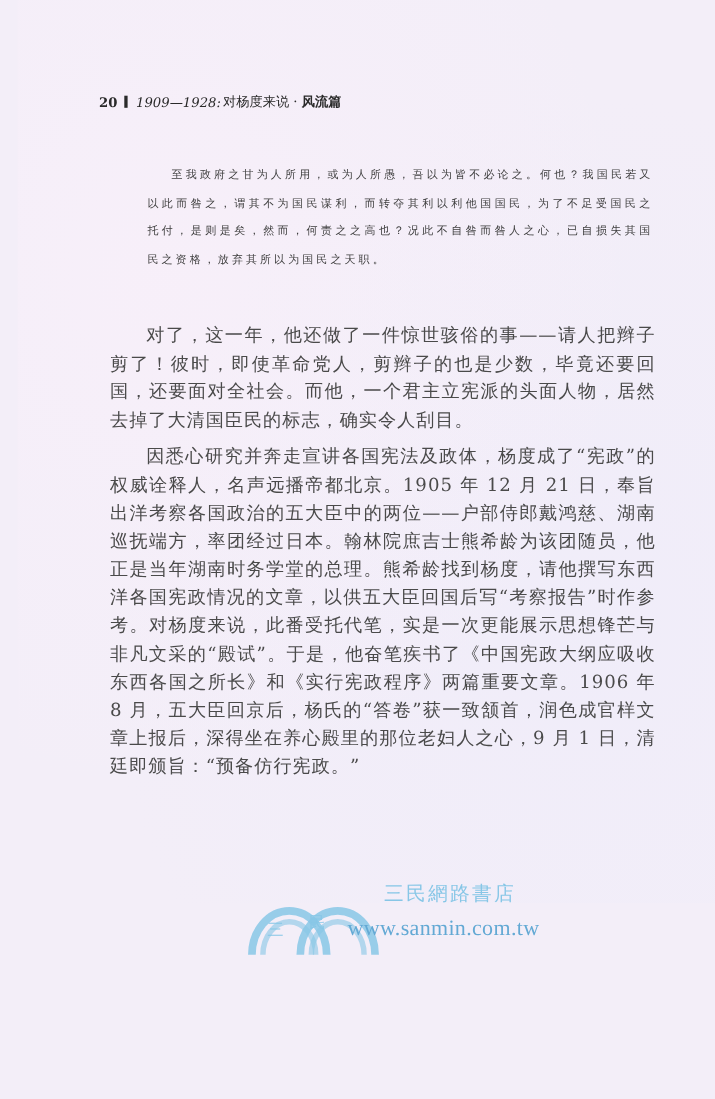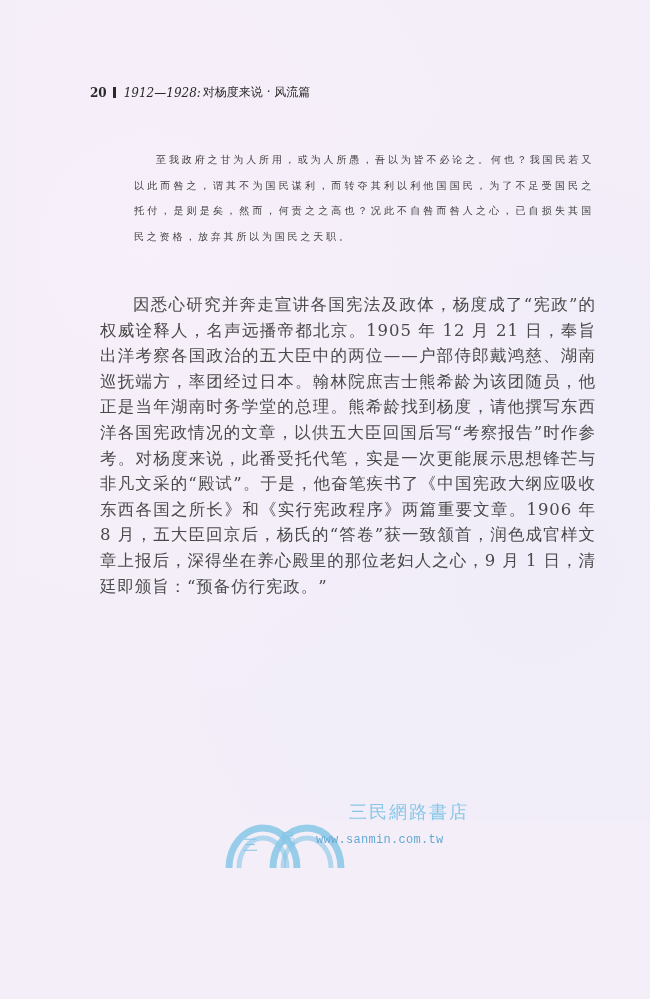--- a/index.html
+++ b/index.html
@@ -21,21 +21,21 @@
     position: absolute; left: 74px; top: 84px;
     font-size: 12px; color: #2a2a2a; font-weight: bold;
     display: flex; align-items: center; white-space: nowrap;
   }
   .running-head .pno { margin-right: 6px; }
   .running-head .bar {
     display: inline-block; width: 3px; height: 11px; background: #2a2a2a; margin-right: 8px;
   }
   .running-head .years { font-style: italic; font-weight: normal; margin-right: 2px; }
   .running-head .title { font-weight: normal; }
-  .running-head .title b { font-weight: normal; }
+  .running-head .title b { font-weight: bold; }
 
   .quote {
     position: absolute; left: 118px; top: 147px; width: 460px;
     font-size: 10px; line-height: 25.5px; color: #3e3e3e;
     letter-spacing: 2.8px;
   }
   .quote p { margin: 0; text-indent: 2.2em; text-align: justify; }
 
   .body-text {
     position: absolute; left: 84px; top: 292px; width: 496px;
@@ -49,50 +49,51 @@
     pointer-events: none; opacity: 0.72;
   }
   .watermark .arches { position: absolute; left: 0; top: 0; }
   .watermark .cn {
     position: absolute; left: 128px; top: 4px;
     font-size: 18px; color: #5fb8e0; letter-spacing: 2px;
     font-family: "DejaVu Sans", sans-serif; white-space: nowrap;
   }
   .watermark .url {
     position: absolute; left: 95px; top: 37px;
-    font-size: 12px; color: #2d8fc7; font-family: Liberation Mono, monospace;
+    font-size: 20px; color: #2d8fc7; font-family: Liberation Serif, serif;
     white-space: nowrap; letter-spacing: 0.3px;
   }
   .watermark .c1, .watermark .c2 {
     position: absolute; font-size: 15px; color: #5fb8e0; font-family: "DejaVu Sans", sans-serif;
   }
   .watermark .c1 { left: 22px; top: 40px; }
   .watermark .c2 { left: 60px; top: 34px; }
 </style>
 </head>
 <body>
 
 <div class="page">
 
   <div class="running-head">
     <span class="pno">20</span>
     <span class="bar"></span>
-    <span class="years">1912—1928:</span>
+    <span class="years">1909—1928:</span>
     <span class="title">
       <span>对杨度来说</span>
       <span>·</span>
       <b>风流篇</b>
     </span>
   </div>
 
   <div class="quote">
     <p>至我政府之甘为人所用，或为人所愚，吾以为皆不必论之。何也？我国民若又以此而咎之，谓其不为国民谋利，而转夺其利以利他国国民，为了不足受国民之托付，是则是矣，然而，何责之之高也？况此不自咎而咎人之心，已自损失其国民之资格，放弃其所以为国民之天职。</p>
   </div>
 
   <div class="body-text">
+    <p>对了，这一年，他还做了一件惊世骇俗的事——请人把辫子剪了！彼时，即使革命党人，剪辫子的也是少数，毕竟还要回国，还要面对全社会。而他，一个君主立宪派的头面人物，居然去掉了大清国臣民的标志，确实令人刮目。</p>
     <p>因悉心研究并奔走宣讲各国宪法及政体，杨度成了“宪政”的权威诠释人，名声远播帝都北京。1905 年 12 月 21 日，奉旨出洋考察各国政治的五大臣中的两位——户部侍郎戴鸿慈、湖南巡抚端方，率团经过日本。翰林院庶吉士熊希龄为该团随员，他正是当年湖南时务学堂的总理。熊希龄找到杨度，请他撰写东西洋各国宪政情况的文章，以供五大臣回国后写“考察报告”时作参考。对杨度来说，此番受托代笔，实是一次更能展示思想锋芒与非凡文采的“殿试”。于是，他奋笔疾书了《中国宪政大纲应吸收东西各国之所长》和《实行宪政程序》两篇重要文章。1906 年 8 月，五大臣回京后，杨氏的“答卷”获一致颔首，润色成官样文章上报后，深得坐在养心殿里的那位老妇人之心，9 月 1 日，清廷即颁旨：“预备仿行宪政。”</p>
   </div>
 
   <div class="watermark">
     <svg class="arches" width="140" height="80" viewBox="0 0 140 80">
       <path d="M8 72 A34 40 0 0 1 76 72" fill="none" stroke="#5fb8e0" stroke-width="7" opacity="0.85"></path>
       <path d="M18 72 A24 30 0 0 1 66 72" fill="none" stroke="#5fb8e0" stroke-width="5" opacity="0.6"></path>
       <path d="M52 72 A34 40 0 0 1 120 72" fill="none" stroke="#5fb8e0" stroke-width="7" opacity="0.85"></path>
       <path d="M62 72 A24 30 0 0 1 110 72" fill="none" stroke="#5fb8e0" stroke-width="5" opacity="0.6"></path>
     </svg>

